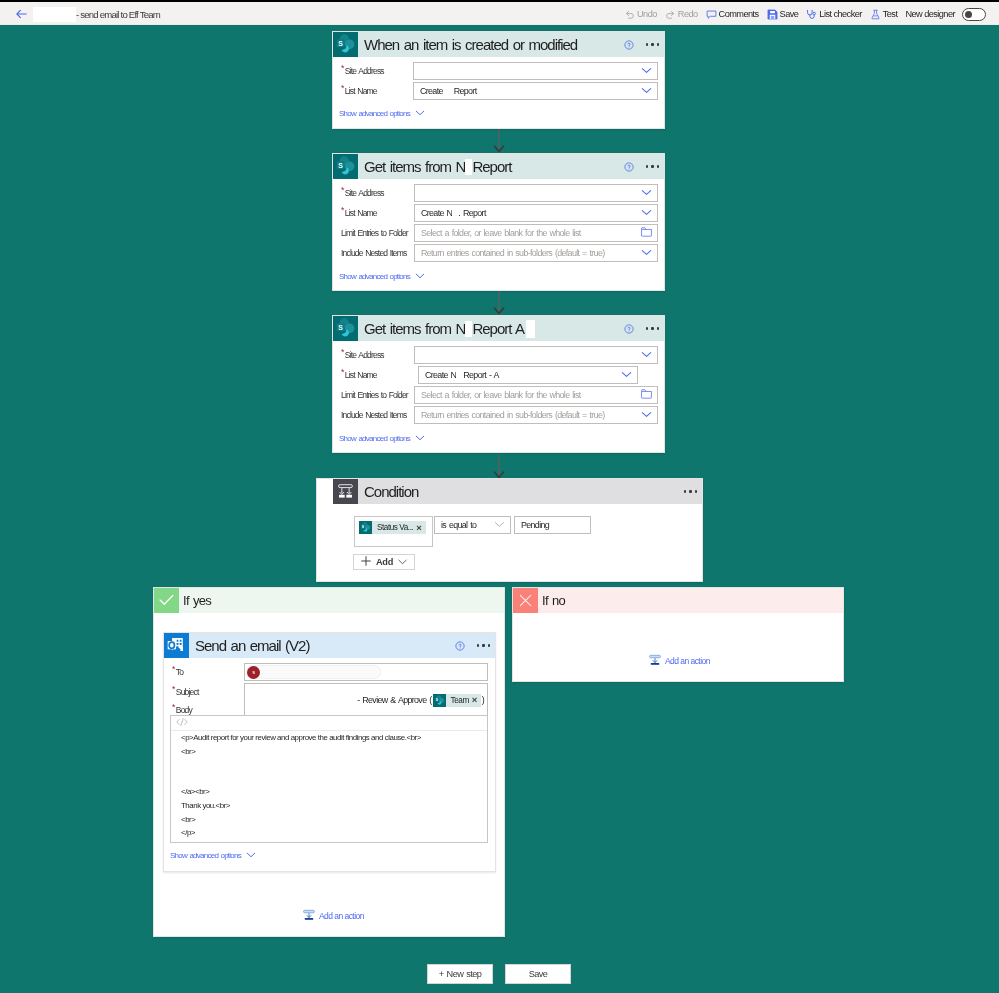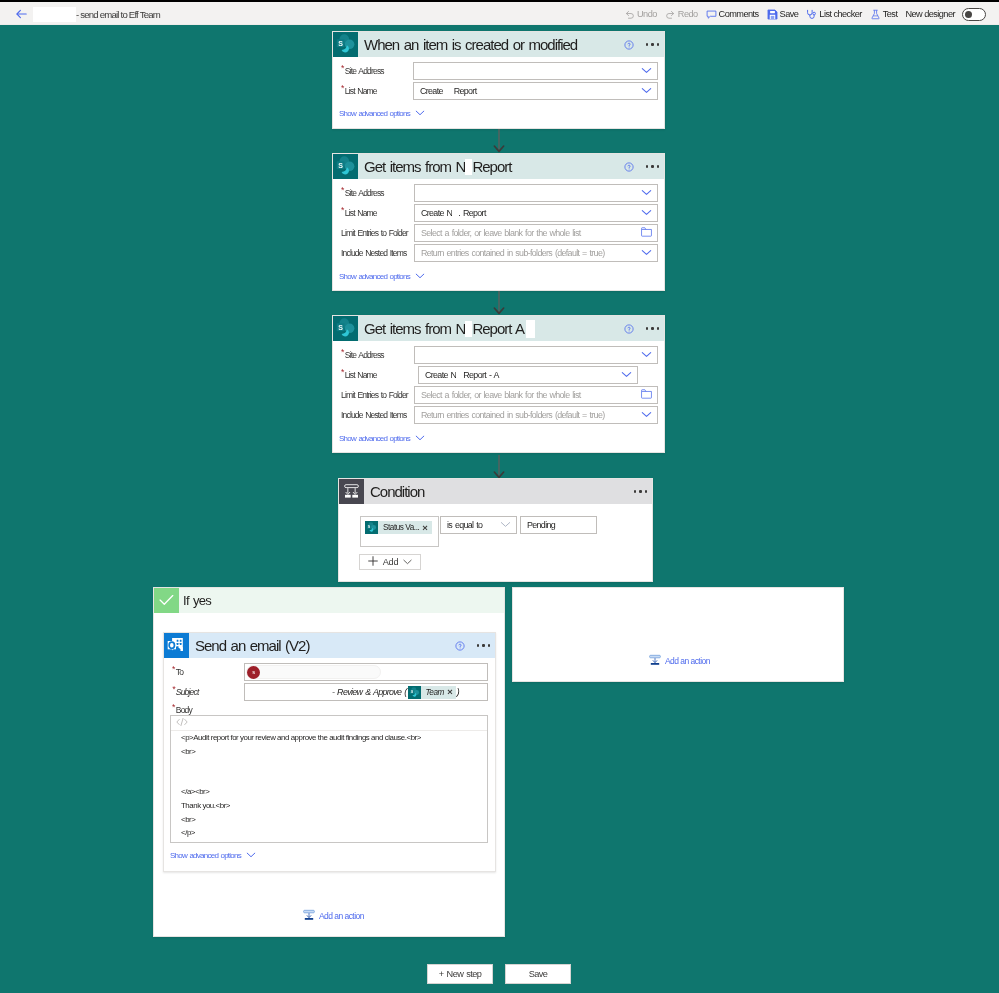--- a/index.html
+++ b/index.html
@@ -388,21 +388,21 @@
       </div>
     </div>
 
     <div class="arrow" style="left:492px;top:455px;height:24px;">
         <svg width="14" height="24" viewBox="0 0 14 24">
 <path d="M7 0 V21.2" stroke="#605e5c" stroke-width="1.35" fill="none"></path>
 <path d="M2.3 17.0 L7 22.4 L11.7 17.0" fill="none" stroke="#3b3a39" stroke-width="1.6" stroke-linecap="round" stroke-linejoin="round"></path>
 </svg>
       </div>
 
-    <div class="card" style="left:338px;top:478px;width:315px;height:104px;">
+    <div class="card" style="left:316px;top:478px;width:387px;height:104px;padding-left:16px;">
       <div class="cardhdr grey">
         <span class="appicon" style="background:#3b3a39;">
             <svg width="25" height="25" viewBox="0 0 50 50">
 <rect width="50" height="50" fill="#484750"></rect>
 <rect x="11.2" y="11.4" width="27.6" height="5.8" rx="2.9" fill="none" stroke="#ffffff" stroke-width="1.7"></rect>
 <path d="M17.7 18.2 V28.2 M32.3 18.2 V28.2" stroke="#ffffff" stroke-width="1.7" fill="none"></path>
 <path d="M13.8 26.6 L17.7 30.8 L21.6 26.6" fill="none" stroke="#ffffff" stroke-width="1.7" stroke-linejoin="round" stroke-linecap="round"></path>
 <path d="M28.4 26.6 L32.3 30.8 L36.2 26.6" fill="none" stroke="#ffffff" stroke-width="1.7" stroke-linejoin="round" stroke-linecap="round"></path>
 <rect x="12.0" y="31.6" width="11.4" height="5.6" fill="#ffffff"></rect>
 <rect x="26.6" y="31.6" width="11.4" height="5.6" fill="#ffffff"></rect>
@@ -442,21 +442,21 @@
                 <path d="M1.6 2.0 L7 6.9 L12.4 2.0" fill="none" stroke="#acb5c4" stroke-width="1.25" stroke-linecap="round" stroke-linejoin="round"></path>
               </svg></span>
         </div>
         <div class="fctl" style="left:181px;top:12px;width:77px;position:absolute;">
           <span>Pending</span>
         </div>
         <div class="btn" style="position:absolute;left:20px;top:50px;width:62px;height:16px;gap:5px;">
           <span><svg width="10" height="10" viewBox="0 0 12 12">
                 <path d="M6 0.8 V11.2 M0.8 6 H11.2" stroke="#323130" stroke-width="1.1" stroke-linecap="round"></path>
               </svg></span>
-          <span style="font-weight:400;letter-spacing:-0.3px;">Add</span>
+          <span style="font-weight:700;letter-spacing:-0.3px;">Add</span>
           <span><svg width="9" height="6" viewBox="0 0 14 9">
                 <path d="M1.3 1.7 L7 7.1 L12.7 1.7" fill="none" stroke="#605e5c" stroke-width="1.5" stroke-linecap="round" stroke-linejoin="round"></path>
               </svg></span>
         </div>
       </div>
     </div>
 
     <div class="card" style="left:153px;top:587px;width:352px;height:350px;">
       <div class="branchhdr" style="background:#edf7f0;">
         <span class="bicon" style="background:#82d886;">
@@ -509,23 +509,23 @@
         <div class="cardbody">
           <div class="frow" style="position:absolute;left:0;top:5px;width:100%;">
             <div class="flabel" style="left:8px;"><span class="req">*</span><span>To</span></div>
             <div class="fctl" style="left:80px;width:244px;padding:0 1px;">
               <span class="personachip">
                   <span class="pav">s</span>
                   <span class="pname"></span>
                 </span>
             </div>
           </div>
-          <div class="frow" style="position:absolute;left:0;top:25px;width:100%;font-style:italic;">
+          <div class="frow" style="position:absolute;left:0;top:25px;width:100%;">
             <div class="flabel" style="left:8px;"><span class="req">*</span><span>Subject</span></div>
-            <div class="fctl" style="left:80px;width:244px;padding:0 3px;gap:0px;">
+            <div class="fctl" style="left:80px;width:244px;padding:16px 3px;gap:0px;justify-content:flex-end;">
               <span class="redact" style="width:84px;height:10px;"></span>
                 <span style="white-space:nowrap;">- Review &amp; Approve (</span>
                 <span class="token" style="margin:0 1px;">
                   <span class="tk-ico">
                     <svg width="13" height="13" viewBox="0 0 50 50">
 <rect width="50" height="50" fill="#036c70"></rect>
 <circle cx="22.6" cy="14.2" r="9.6" fill="#14828a"></circle>
 <circle cx="33.2" cy="24.6" r="9.6" fill="#1d919b"></circle>
 <path d="M27.8 26.6 a7.6 7.6 0 1 1 -10.6 9.3 a11.2 11.2 0 0 0 10.6 -9.3 z" fill="#2ec6d5"></path>
 <rect x="7.4" y="14.6" width="15.6" height="15.6" fill="#0d7b83"></rect>
@@ -571,20 +571,28 @@
 <rect x="1.2" y="2.6" width="21.6" height="5.0" rx="2.1" fill="#c9dcf5" stroke="#5b8fd6" stroke-width="1.3"></rect>
 <path d="M12 8.2 V16.6" stroke="#1f4fa8" stroke-width="1.5" fill="none"></path>
 <path d="M8.2 13.2 L12 17.4 L15.8 13.2" fill="none" stroke="#1f4fa8" stroke-width="1.6" stroke-linecap="round" stroke-linejoin="round"></path>
 <rect x="3.6" y="18.0" width="16.8" height="3.6" fill="#12408e"></rect>
 </svg></span>
         <span>Add an action</span>
       </div>
     </div>
 
     <div class="card" style="left:512px;top:587px;width:332px;height:95px;">
+      <div class="branchhdr" style="background:#fdecec;">
+        <span class="bicon" style="background:#fa8177;">
+            <svg width="13" height="13" viewBox="0 0 14 14">
+              <path d="M1.4 1.4 L12.6 12.6 M12.6 1.4 L1.4 12.6" fill="none" stroke="#ffffff" stroke-width="1.15" stroke-linecap="round" opacity="0.85"></path>
+            </svg>
+          </span>
+        <span class="btxt">If no</span>
+      </div>
       <div class="addaction" style="position:absolute;left:136px;top:66px;">
         <span><svg width="12" height="12" viewBox="0 0 24 24">
 <rect x="1.2" y="2.6" width="21.6" height="5.0" rx="2.1" fill="#c9dcf5" stroke="#5b8fd6" stroke-width="1.3"></rect>
 <path d="M12 8.2 V16.6" stroke="#1f4fa8" stroke-width="1.5" fill="none"></path>
 <path d="M8.2 13.2 L12 17.4 L15.8 13.2" fill="none" stroke="#1f4fa8" stroke-width="1.6" stroke-linecap="round" stroke-linejoin="round"></path>
 <rect x="3.6" y="18.0" width="16.8" height="3.6" fill="#12408e"></rect>
 </svg></span>
         <span>Add an action</span>
       </div>
     </div>

